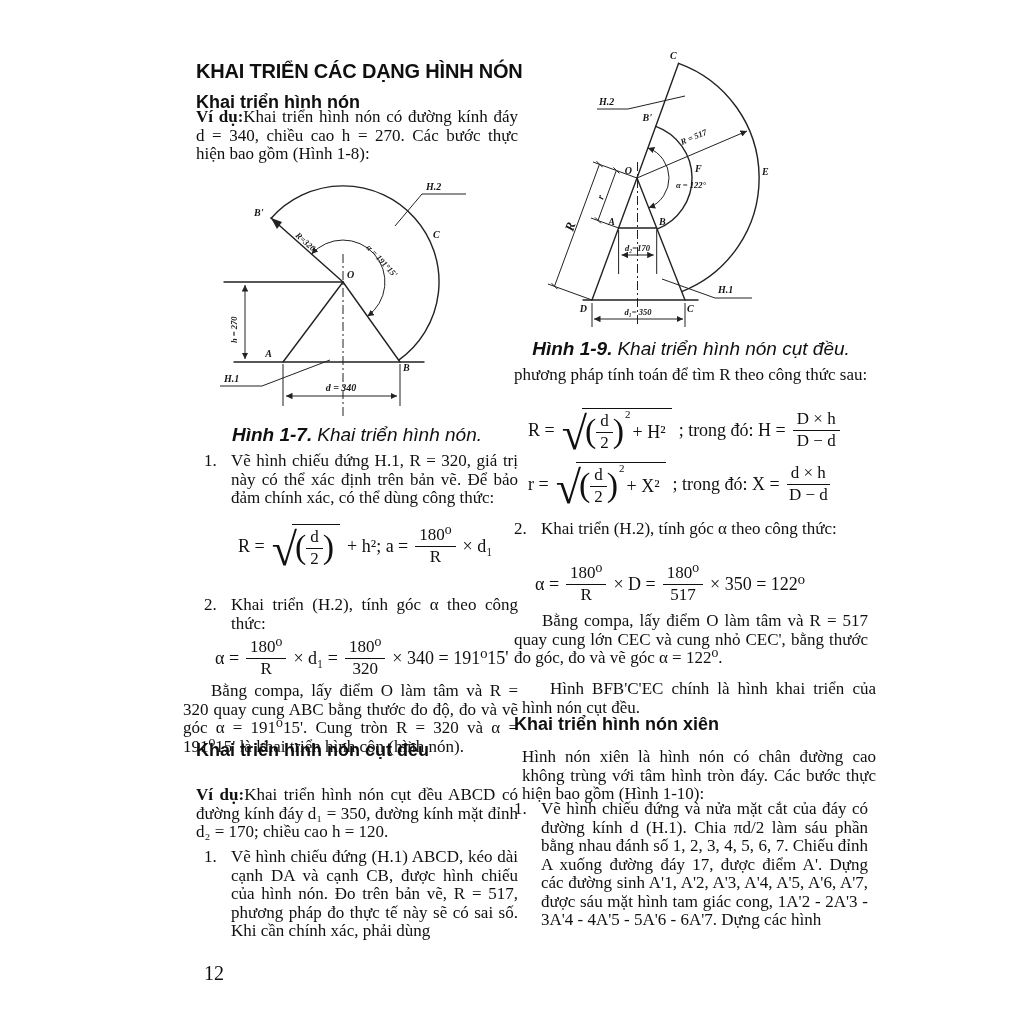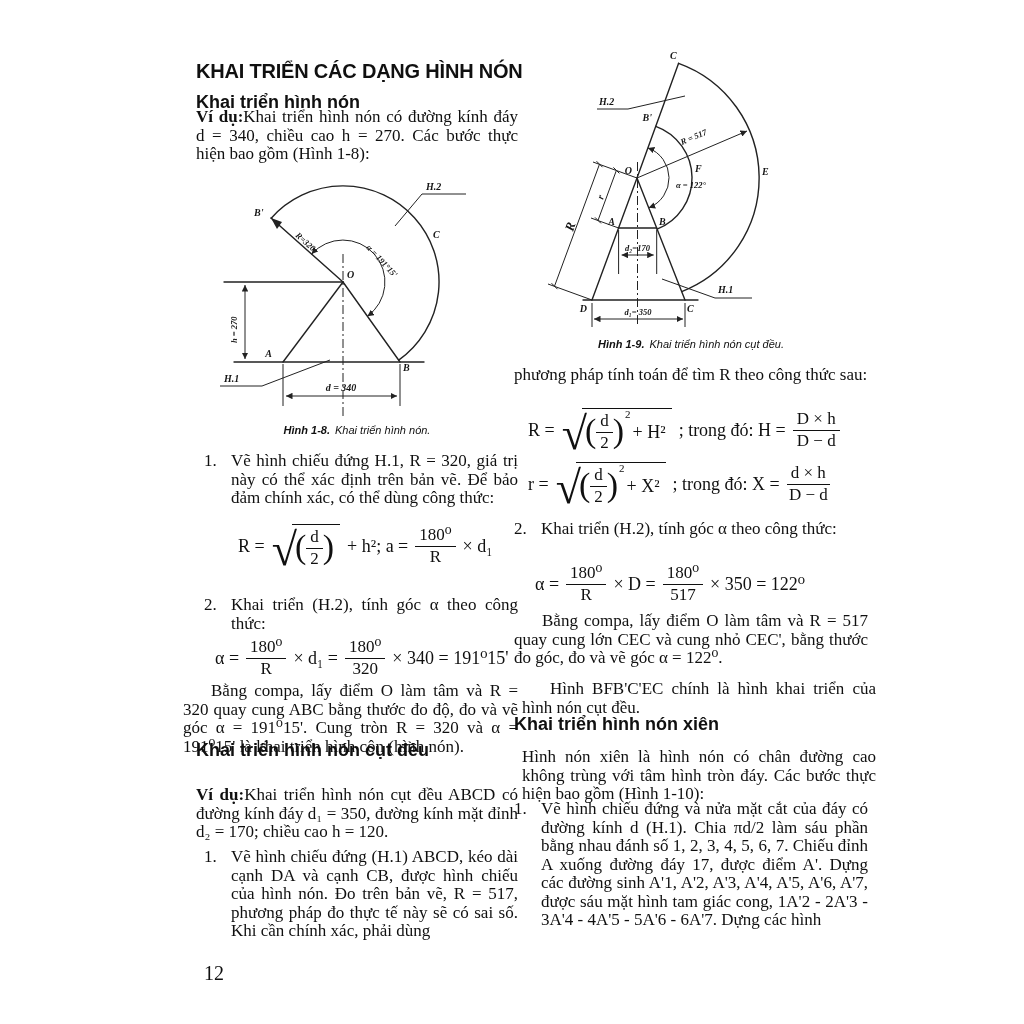--- a/index.html
+++ b/index.html
@@ -9,21 +9,21 @@
   .title{font-family:"Liberation Sans","DejaVu Sans",sans-serif;font-weight:bold;
          font-size:20px;letter-spacing:-0.2px;}
   .shead{font-family:"Liberation Sans","DejaVu Sans",sans-serif;font-weight:bold;font-size:18px;}
   .body{font-size:17px;line-height:18.5px;text-align:justify;}
   .vb{font-weight:bold;}
   .indent{text-indent:28px;}
   .li{display:flex;}
   .linum{flex:none;width:27px;}
   .li .litext{flex:1;text-align:justify;}
   .caption{font-family:"Liberation Sans","DejaVu Sans",sans-serif;font-style:italic;
-           font-size:11px;text-align:center;}
+           font-size:19px;text-align:center;}
   .caption .clab{font-weight:bold;margin-right:5px;}
   .formula{display:flex;align-items:center;gap:7px;font-size:18px;white-space:nowrap;}
   .frac{display:inline-flex;flex-direction:column;align-items:center;line-height:1.1;font-size:17px;}
   .frac .num{border-bottom:1.4px solid #101010;padding:0 4px 1px;}
   .frac .den{padding-top:1px;}
   .sqrt{display:inline-flex;align-items:center;}
   .radsign{font-size:46px;font-weight:100;line-height:0.85;margin-right:-5px;transform:translateY(3px);}
   .radicand{border-top:1.6px solid #101010;display:inline-flex;align-items:center;padding:3px 6px 0 3px;}
   .bp{font-size:34px;font-weight:200;line-height:0.5;transform:translateY(-2px);}
   .psup{font-size:11px;align-self:flex-start;transform:translateY(-4px);margin:0 2px 0 1px;}
@@ -76,21 +76,21 @@
     <text x="215" y="201">B</text>
     <text x="245" y="68">C</text>
     <text x="238" y="20">H.2</text>
     <text x="36" y="212">H.1</text>
     <text class="sm" transform="translate(49,173) rotate(-90)">h = 270</text>
     <text x="153" y="221" text-anchor="middle">d = 340</text>
     <text class="sm" transform="translate(107,66) rotate(42)">R=320</text>
     <text class="sm" transform="translate(178,78) rotate(47)">α = 191°15'</text>
   </svg>
 
-  <div class="abs caption" style="left:196px;top:424px;width:322px;"><span class="clab">Hình 1-8.</span><span>Khai triển hình nón.</span></div>
+  <div class="abs caption" style="left:196px;top:424px;width:322px;"><span class="clab">Hình 1-7.</span><span>Khai triển hình nón.</span></div>
 
   <div class="abs body li" style="left:204px;top:452px;width:314px;">
     <span class="linum">1.</span>
     <span class="litext">Vẽ hình chiếu đứng H.1, R = 320, giá trị này có thể xác định trên bản vẽ. Để bảo đảm chính xác, có thể dùng công thức:</span>
   </div>
 
   <div class="abs formula" style="left:238px;top:524px;">
     <span>R =</span>
     <span class="sqrt">
       <span class="radsign">√</span>

